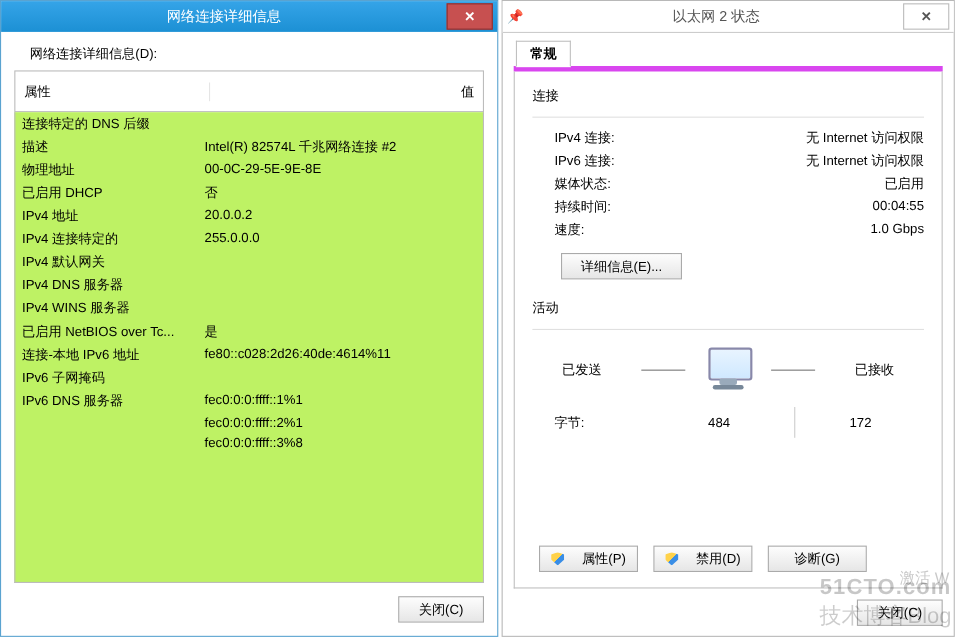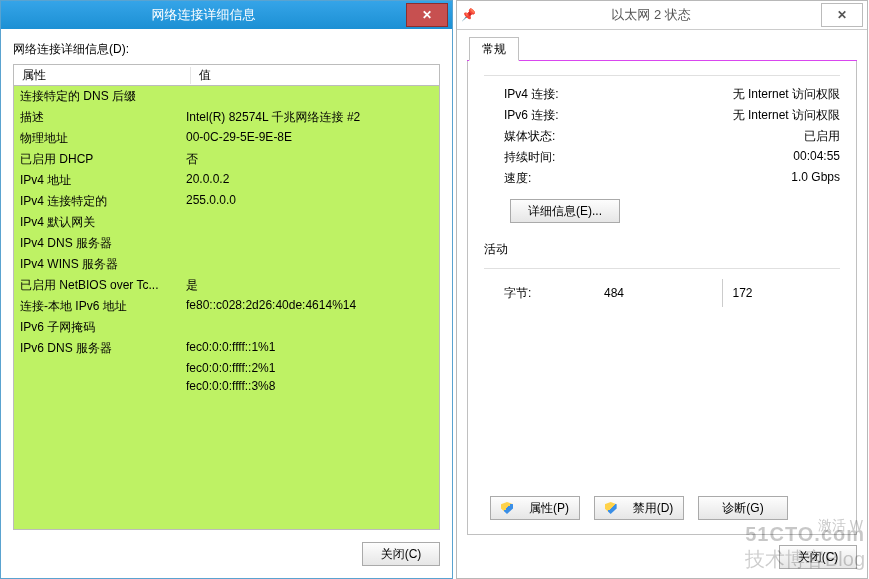--- a/index.html
+++ b/index.html
@@ -67,28 +67,29 @@
     color:#555;
   }
   .client {
     padding: 10px 12px 12px 12px;
     box-sizing:border-box;
   }
 
   
   #win-left { left:0; top:0; width:453px; height:579px; }
   #win-left .client { height: calc(100% - 28px); display:flex; flex-direction:column;}
-  .label-top { margin: 2px 0 6px 0; }
+  .label-top { margin: 2px 0 6px 14px; }
   .prop-header {
     display:flex;
     border:1px solid #bcbcbc;
     background:#fff;
-    height:22px;
+    height:38px;
     align-items:center;
     box-sizing:border-box;
+    justify-content:space-between;
   }
   .prop-header .col {
     padding:0 8px;
     font-size:12px;
   }
   .prop-header .col1 { width:160px; border-right:1px solid #e5e5e5;}
   .prop-list {
     flex:1;
     border:1px solid #bcbcbc;
     border-top:none;
@@ -114,21 +115,21 @@
     font-size:12px;
     padding:0 8px;
     margin-left:6px;
     box-sizing:border-box;
     cursor:default;
   }
 
   
   #win-right { left:456px; top:0; width:412px; height:579px; border-color:#b8b8b8;}
   #win-right .client { height: calc(100% - 28px); padding:6px 10px 10px 10px; display:flex; flex-direction:column;}
-  .tabstrip { display:flex; height:24px; border-bottom:1px solid #d946ef; }
+  .tabstrip { display:flex; height:24px; border-bottom:5px solid #d946ef;font-weight:bold; }
   .tab {
     border:1px solid #c0c0c0;
     border-bottom:1px solid #fff;
     background:#fff;
     padding:3px 12px;
     position:relative;
     top:1px;
     margin-left:2px;
     font-size:12px;
   }
@@ -171,21 +172,21 @@
   }
   .mini-pc .base {
     width:28px;height:4px;background:#789; position:absolute; left:11px; top:34px; border-radius:2px;
   }
   .bytes-row {
     display:flex;
     padding:2px 0 2px 20px;
     align-items:center;
   }
   .bytes-row .lbl { width:100px;}
-  .bytes-row .val { flex:1; text-align:left; padding-right:8px;}
+  .bytes-row .val { flex:1; text-align:center; padding-right:8px;}
   .bytes-row .divider { width:1px; height:28px; background:#ccc; margin:0 10px;}
   .btn-row {
     display:flex;
     gap:8px;
     padding-top:8px;
   }
   .btn-row .std-btn { min-width:90px; display:flex; gap:16px;}
   .shield {
     width:12px;height:12px;display:inline-block;position:relative;
   }
@@ -261,21 +262,21 @@
         <div class="prop-row">
           <div class="c1">IPv4 WINS 服务器</div>
           <div class="c2"></div>
         </div>
         <div class="prop-row">
           <div class="c1">已启用 NetBIOS over Tc...</div>
           <div class="c2">是</div>
         </div>
         <div class="prop-row">
           <div class="c1">连接-本地 IPv6 地址</div>
-          <div class="c2">fe80::c028:2d26:40de:4614%14</div>
+          <div class="c2">fe80::c028:2d26:40de:4614%11</div>
         </div>
         <div class="prop-row">
           <div class="c1">IPv6 子网掩码</div>
           <div class="c2"></div>
         </div>
         <div class="prop-row">
           <div class="c1">IPv6 DNS 服务器</div>
           <div class="c2">fec0:0:0:ffff::1%1</div>
         </div>
         <div class="prop-row">
@@ -301,20 +302,21 @@
       <span>✕</span>
     </div>
   </div>
   <div class="client">
     <div class="tabstrip">
       <div class="tab">常规</div>
     </div>
     <div class="tabbody">
 
       <div class="group">
+        <div class="group-title">连接</div>
         <div class="hr"></div>
         <div id="conn-rows">
             <div class="kv">
               <span class="k">IPv4 连接:</span>
               <span class="v">无 Internet 访问权限</span>
             </div>
             <div class="kv">
               <span class="k">IPv6 连接:</span>
               <span class="v">无 Internet 访问权限</span>
             </div>
@@ -332,20 +334,31 @@
             </div>
           </div>
         <div class="details-row">
           <div class="std-btn" style="min-width:110px">详细信息(E)...</div>
         </div>
       </div>
 
       <div class="group" style="flex:1">
         <div class="group-title">活动</div>
         <div class="hr"></div>
+        <div class="activity-visual">
+          <span class="act-label">已发送</span>
+          <span class="dash"></span>
+          <span class="mini-pc">
+            <span class="screen"></span>
+              <span class="stand"></span>
+              <span class="base"></span>
+          </span>
+          <span class="dash"></span>
+          <span class="act-label">已接收</span>
+        </div>
         <div class="bytes-row">
           <span class="lbl">字节:</span>
           <span class="val">484</span>
           <span class="divider"></span>
           <span class="val">172</span>
         </div>
       </div>
 
       <div class="btn-row">
         <div class="std-btn">

